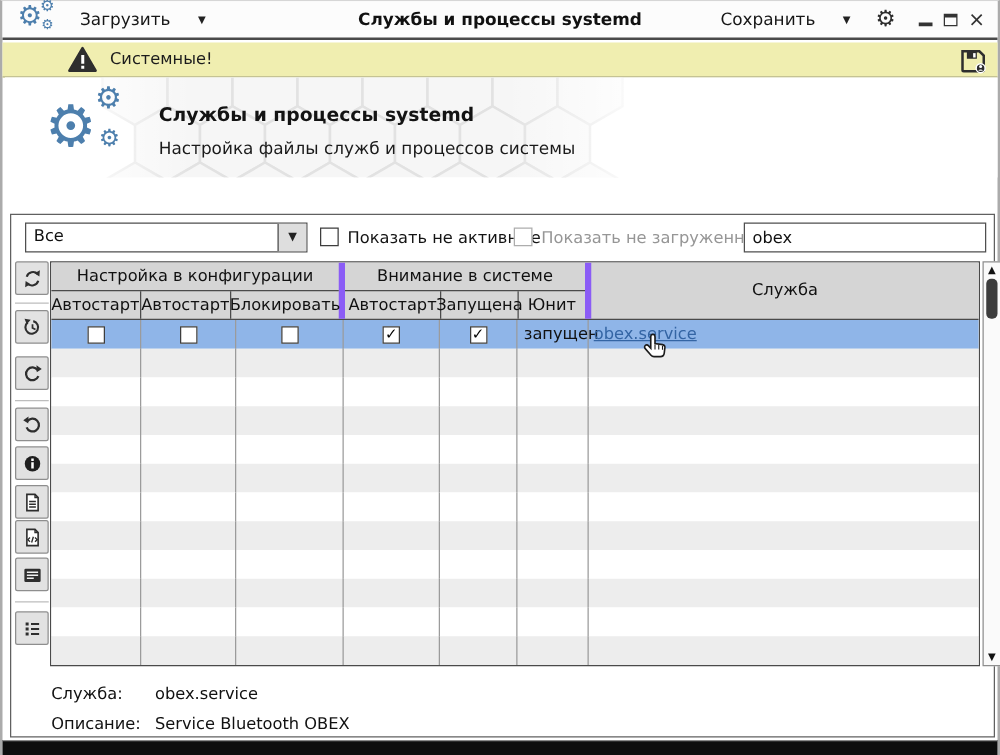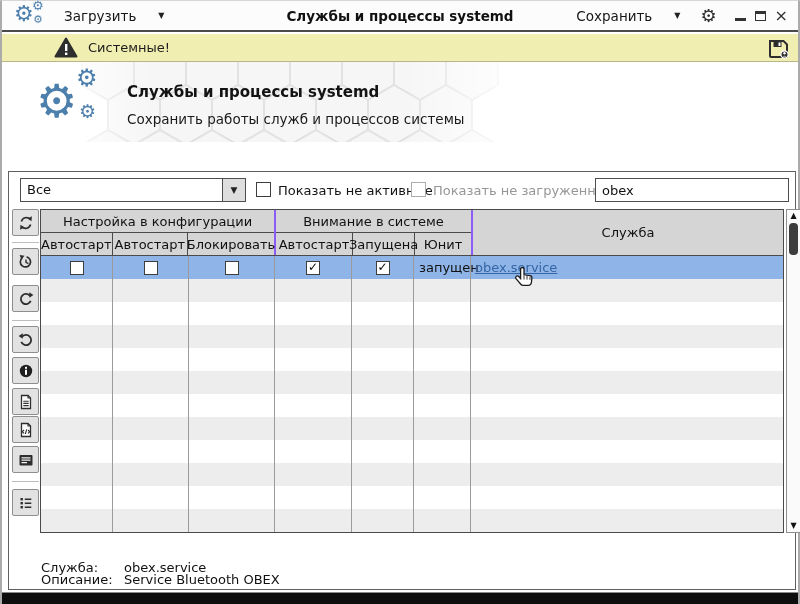--- a/index.html
+++ b/index.html
@@ -68,21 +68,21 @@
             padding:0 6px; color:#111; font-family:"DejaVu Sans",sans-serif; background:#fff; }
 
   
   .toolbtn { position:absolute; left:3px; width:27px; height:27px; background:#e2e2e2; border:1px solid #8e8e8e; border-radius:2px;
              display:flex; align-items:center; justify-content:center; }
   .toolsep { position:absolute; left:3px; width:27px; height:1px; background:#bdbdbd; }
 
   
   .table { position:absolute; left:31px; top:37px; width:744px; height:324px; border:1px solid #4a4a4a; background:#fff; overflow:hidden; }
   .thead { display:flex; height:46px; background:#d5d5d5; border-bottom:1px solid #4a4a4a; }
-  .hgcol { border-right:2px solid #8b5cf6; }
+  .hgcol { border-right:5px solid #8b5cf6; }
   .hgroup { height:23px; border-bottom:1px solid #4a4a4a; display:flex; align-items:center; justify-content:center; font-size:13px; color:#111; }
   .hsub { display:flex; height:22px; }
   .hcell { display:flex; align-items:center; justify-content:center; font-size:13px; color:#111; border-right:1px solid #4a4a4a; }
   .hcell:last-child { border-right:none; }
   .hservice { flex:1; display:flex; align-items:center; justify-content:center; font-size:13px; color:#111; }
   .trow { display:flex; height:23px; }
   .trow.sel { background:#8fb5e8; }
   .trow.even { background:#ededed; }
   .trow.odd { background:#ffffff; }
   .cell { border-right:1px solid #9b9b9b; display:flex; align-items:center; justify-content:center; font-size:13px; color:#111; height:100%; }
@@ -183,21 +183,21 @@
         <use href="#hx" x="468" y="98"></use>
     </svg>
     <div class="fade-l"></div>
     <div class="fade-r"></div>
     <div class="logo">
       <span class="g1">⚙</span>
         <span class="g2">⚙</span>
         <span class="g3">⚙</span>
     </div>
     <div class="banner-title">Службы и процессы systemd</div>
-    <div class="banner-sub">Сохранить работы служб и процессов системы</div>
+    <div class="banner-sub">Настройка файлы служб и процессов системы</div>
   </div>
 
 
   <div class="frame">
 
     <div class="dropdown">
       <div class="val">Все</div>
       <div class="btn">▼</div>
     </div>
     <div class="cbx" style="left:247px"></div>
@@ -417,21 +417,21 @@
           </div>
         </div>
     </div>
 
     <div class="vscroll">
       <div class="vs-up">▲</div>
       <div class="vs-thumb"></div>
       <div class="vs-dn">▼</div>
     </div>
 
-    <div class="detail-row" style="top:388px">
+    <div class="detail-row" style="top:376px">
       <div class="dl">Служба:</div>
       <div>obex.service</div>
     </div>
     <div class="detail-row" style="top:400px">
       <div class="dl">Описание:</div>
       <div>Service Bluetooth OBEX</div>
     </div>
   </div>
 
   <svg class="cursor-hand" width="24" height="27" viewBox="0 0 24 27">

